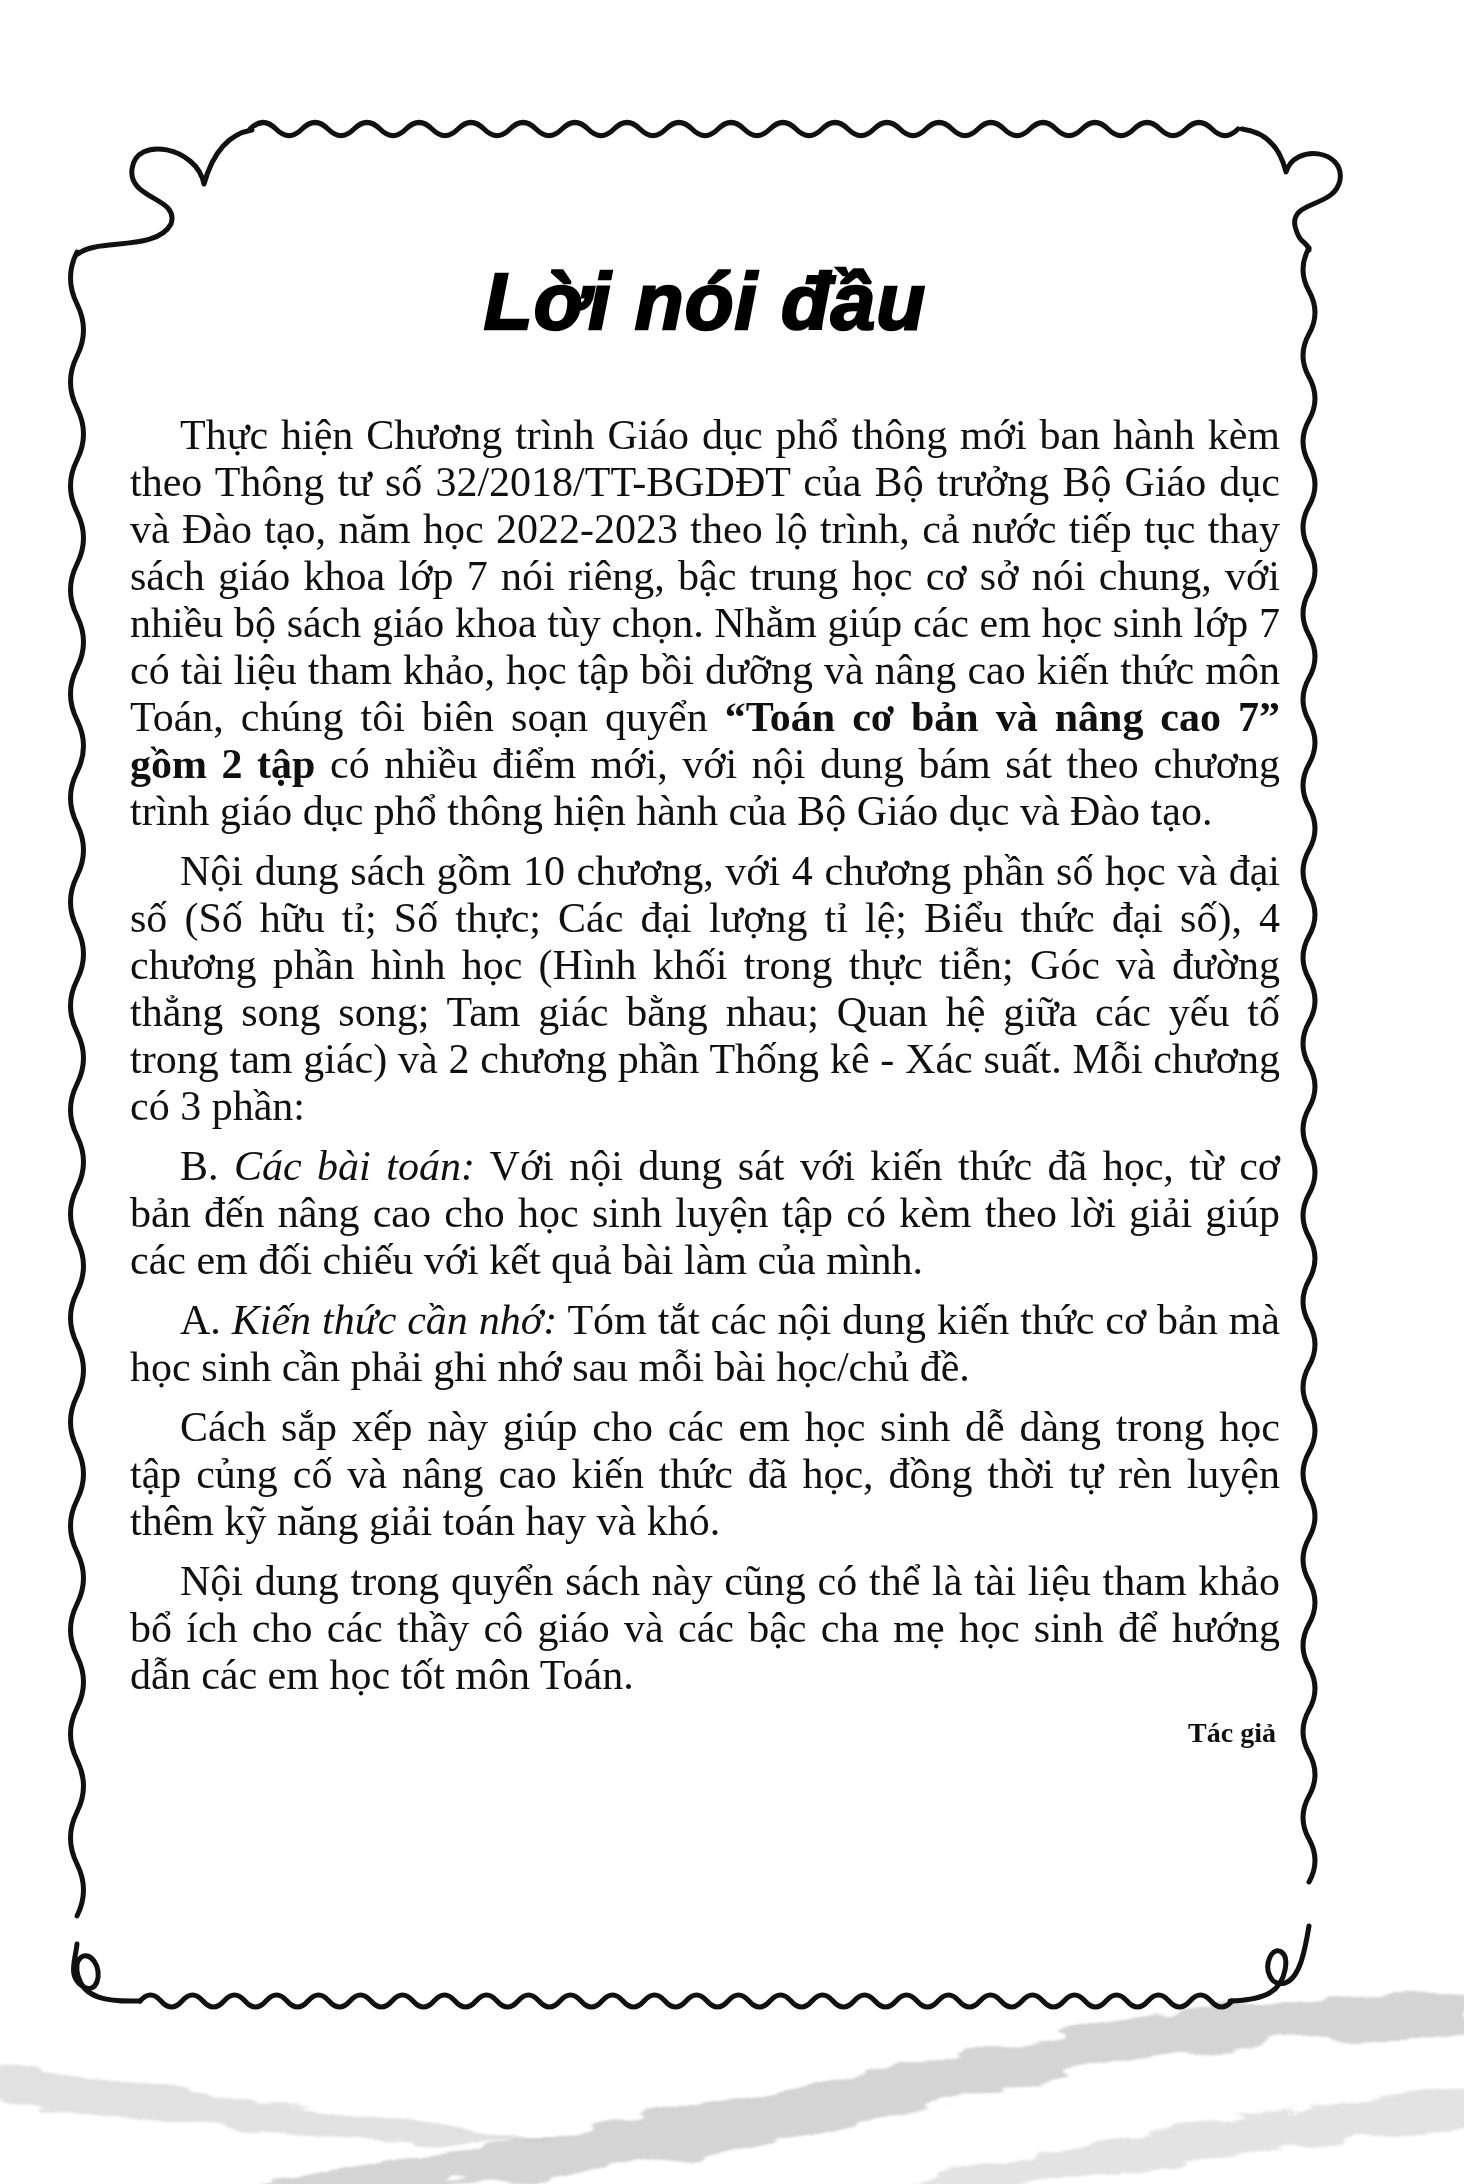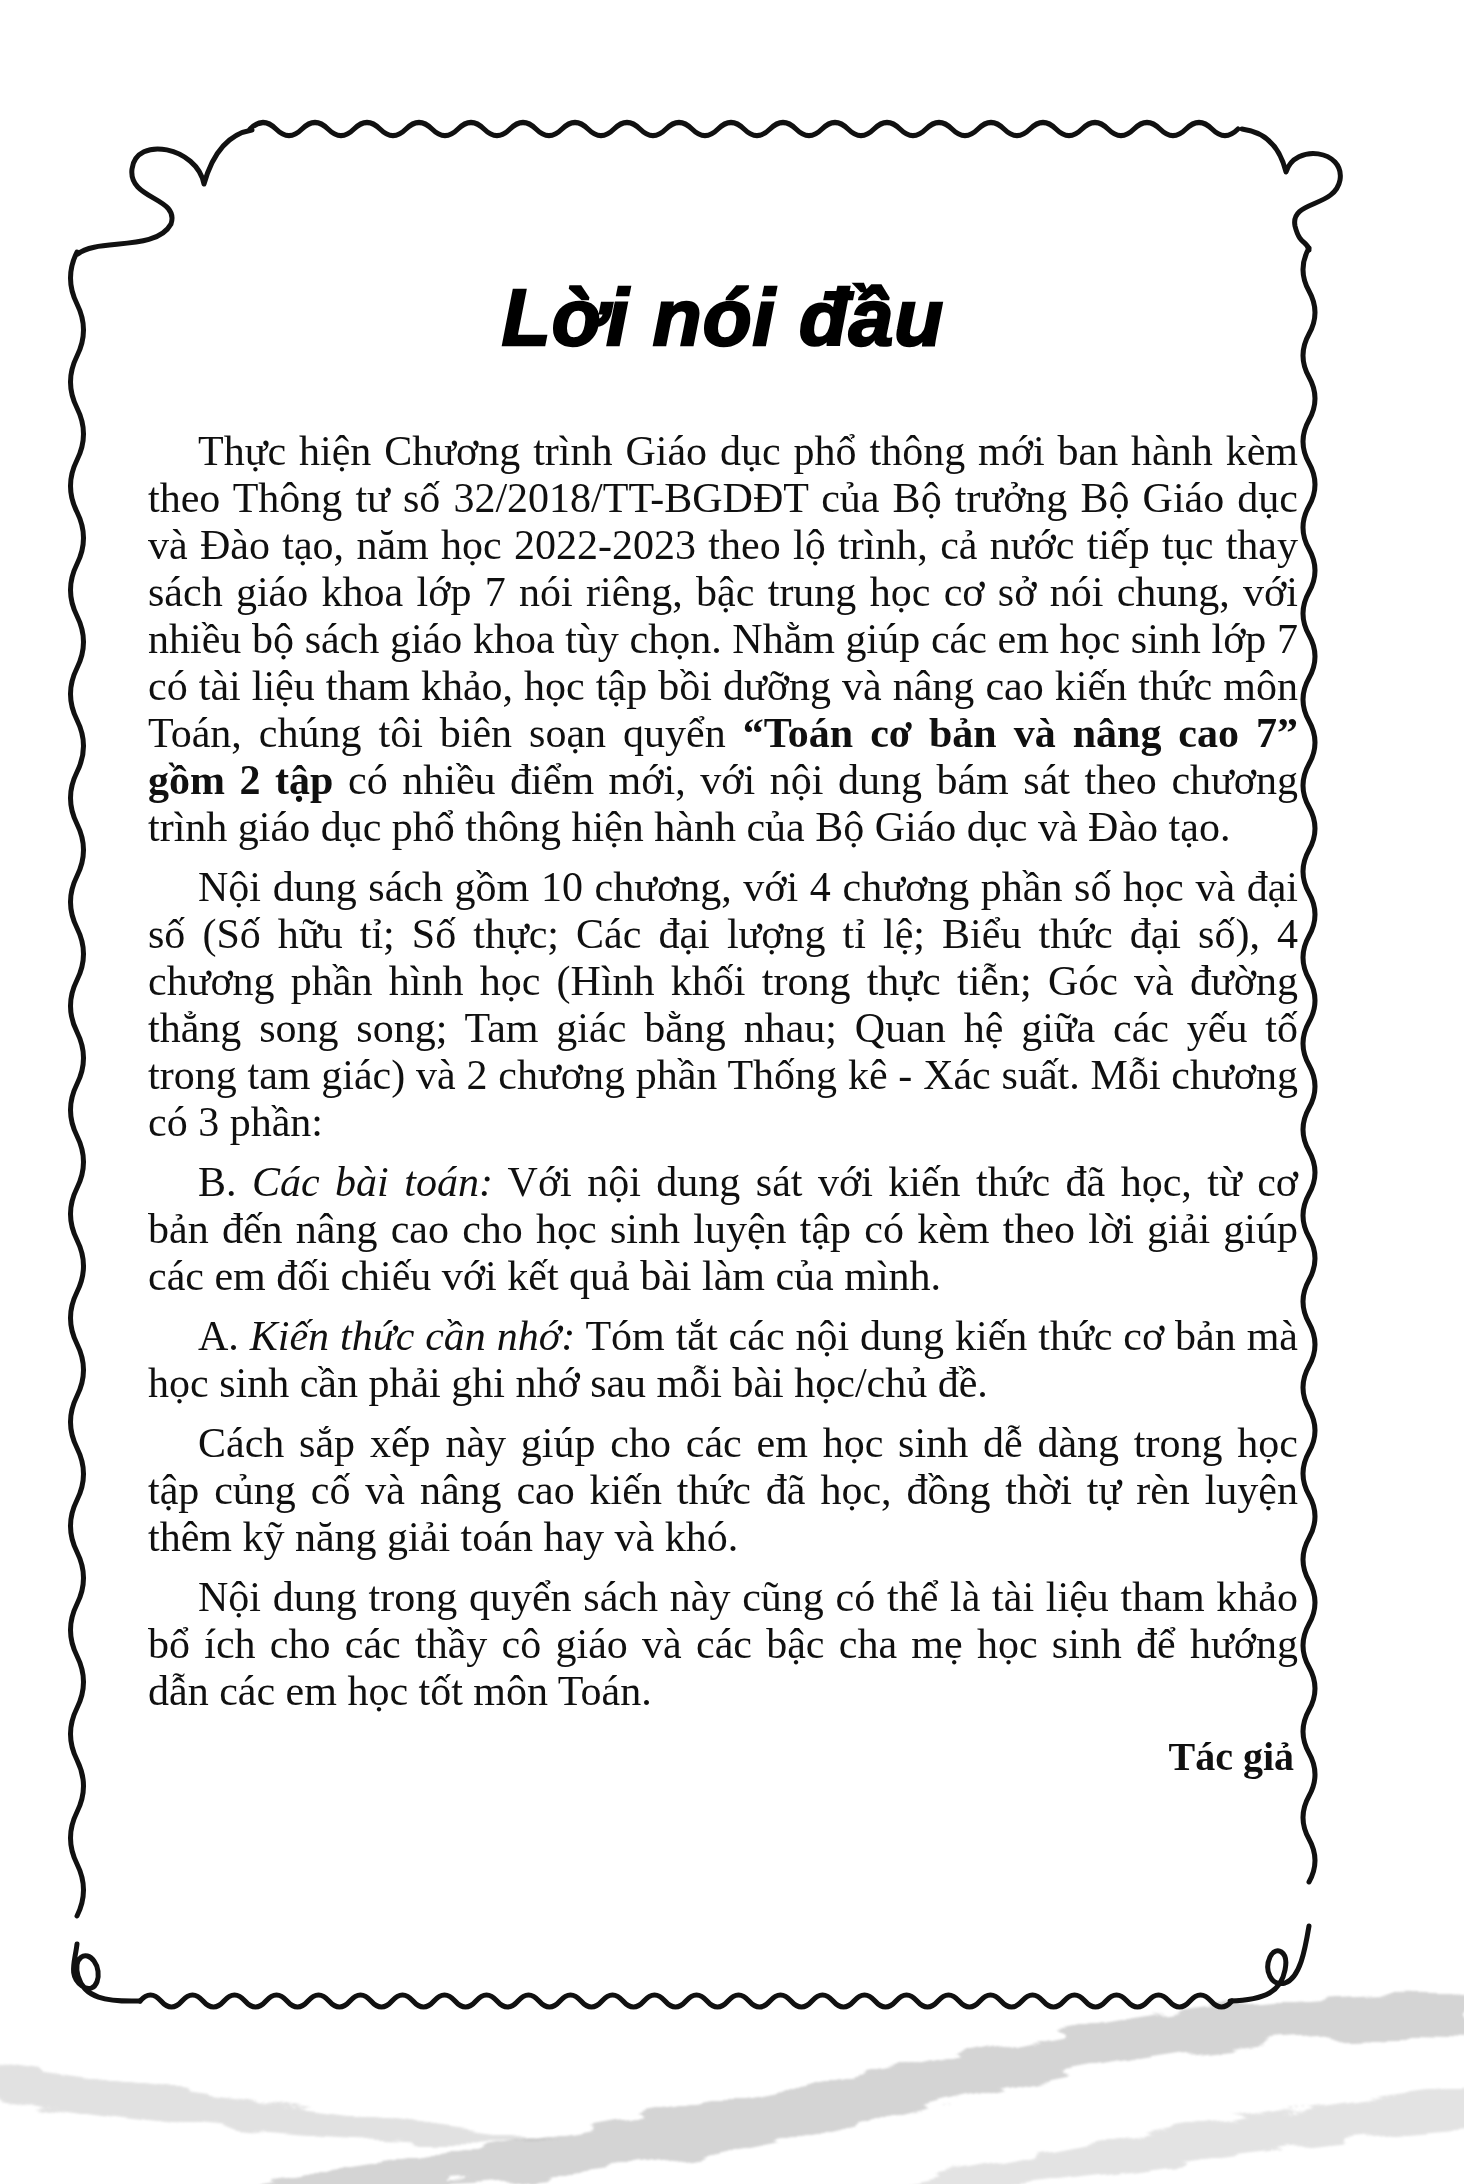--- a/index.html
+++ b/index.html
@@ -9,21 +9,21 @@
     background:#ffffff;
     overflow:hidden;
     font-family:"Liberation Serif", serif;
     color:#101010;
   }
   .border-svg{
     position:absolute;left:0;top:0;width:1464px;height:2184px;
     pointer-events:none;
   }
   .content{
-    position:absolute;left:148px;top:0;width:1150px;margin-top:16px;
+    position:absolute;left:130px;top:0;width:1150px;
   }
   .title{
     margin:256px 0 64px 0;
     text-align:center;
     font-family:"Liberation Sans", sans-serif;
     font-style:italic;
     font-weight:bold;
     font-size:80px;
     letter-spacing:1px;
     -webkit-text-stroke:2.5px #000;
@@ -35,21 +35,21 @@
     text-indent:50px;
     font-size:42px;
     line-height:47px;
   }
   .lead-italic{font-style:italic;}
   .bold-run{font-weight:bold;}
   .sig{
     margin-top:18px;
     text-align:right;
     font-weight:bold;
-    font-size:40px;
+    font-size:28px;
     padding-right:4px;
   }
 </style>
 </head>
 <body>
 
 <div class="page">
 
   <svg class="border-svg" viewBox="0 0 1464 2184" aria-hidden="true">
     <defs>

